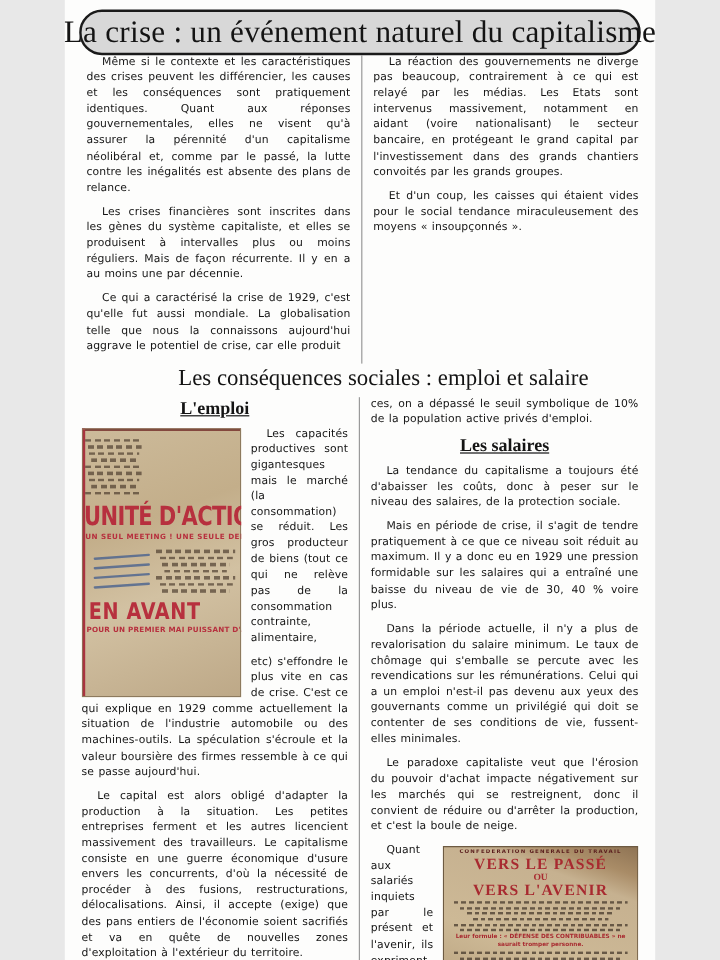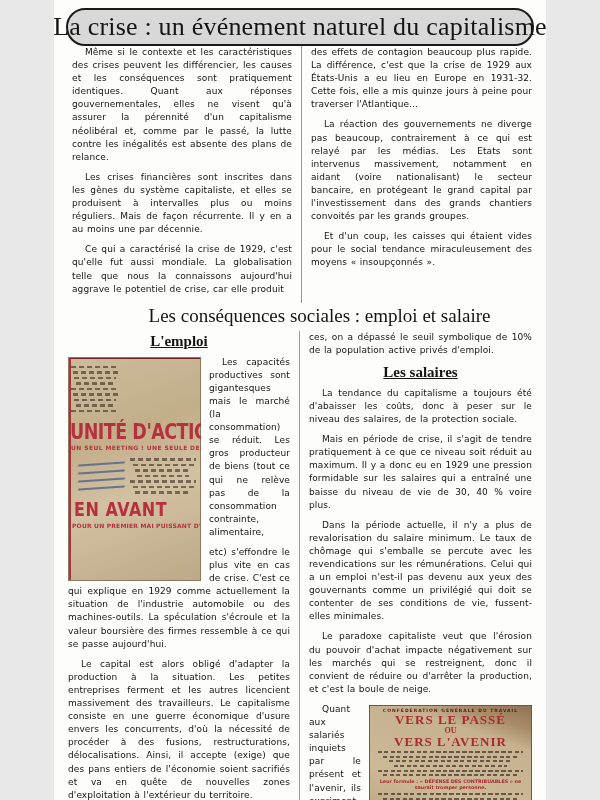--- a/index.html
+++ b/index.html
@@ -102,21 +102,20 @@
   </div>
 
 
   <div class="cols top">
     <div class="col left">
       <p class="bt">Même si le contexte et les caractéristiques des crises peuvent les différencier, les causes et les conséquences sont pratiquement identiques. Quant aux réponses gouvernementales, elles ne visent qu'à assurer la pérennité d'un capitalisme néolibéral et, comme par le passé, la lutte contre les inégalités est absente des plans de relance.</p>
       <p class="bt">Les crises financières sont inscrites dans les gènes du système capitaliste, et elles se produisent à intervalles plus ou moins réguliers. Mais de façon récurrente. Il y en a au moins une par décennie.</p>
       <p class="bt">Ce qui a caractérisé la crise de 1929, c'est qu'elle fut aussi mondiale. La globalisation telle que nous la connaissons aujourd'hui aggrave le potentiel de crise, car elle produit</p>
     </div>
     <div class="col right">
-      <p class="bt nindent">des effets de contagion beaucoup plus rapide. La différence, c'est que la crise de 1929 aux États-Unis a eu lieu en Europe en 1931-32. Cette fois, elle a mis quinze jours à peine pour traverser l'Atlantique…</p>
       <p class="bt">La réaction des gouvernements ne diverge pas beaucoup, contrairement à ce qui est relayé par les médias. Les Etats sont intervenus massivement, notamment en aidant (voire nationalisant) le secteur bancaire, en protégeant le grand capital par l'investissement dans des grands chantiers convoités par les grands groupes.</p>
       <p class="bt">Et d'un coup, les caisses qui étaient vides pour le social tendance miraculeusement des moyens « insoupçonnés ».</p>
     </div>
   </div>
 
   <div class="section-heading">Les conséquences sociales : emploi et salaire</div>
 
   <div class="cols bottom">
 
     <div class="col left">

